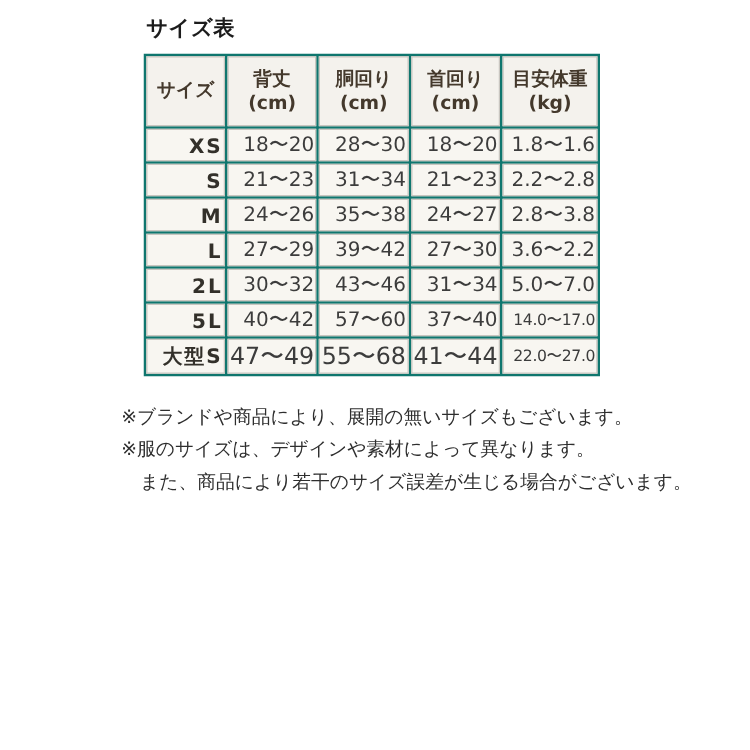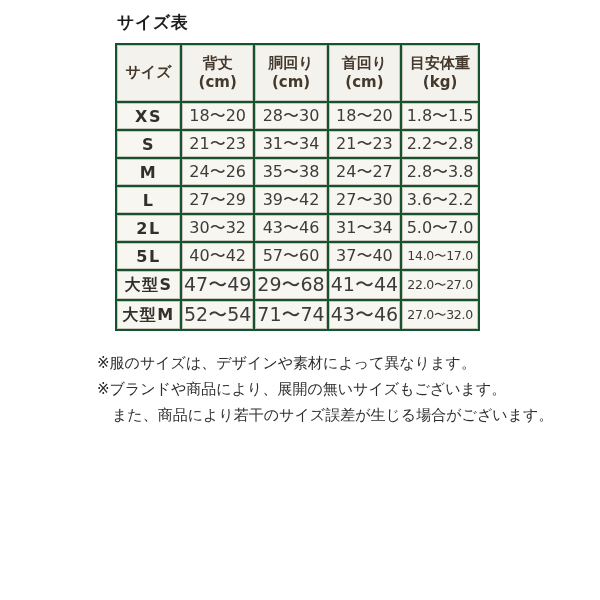--- a/index.html
+++ b/index.html
@@ -22,21 +22,21 @@
     font-size: 17px;
     font-weight: 700;
     color: #1c1c1c;
     margin: 0 0 9px 2px;
     letter-spacing: 0.5px;
   }
   table.size-chart {
     border-collapse: separate;
     border-spacing: 2px;
     table-layout: fixed;
-    background: #14532d;
+    background: #0f766e;
   }
   table.size-chart th,
   table.size-chart td {
     box-sizing: border-box;
     border: 1px solid #c9c6c0;
     background: #f8f6f1;
     text-align: center;
     vertical-align: middle;
     padding: 0 1px;
     overflow: hidden;
@@ -48,20 +48,21 @@
     font-size: 15px;
     font-weight: 700;
     color: #44392c;
     line-height: 1.3;
   }
   table.size-chart thead th .unit { display: block; }
   table.size-chart tbody td {
     height: 26px;
     font-size: 16px;
     color: #3c3c3c;
+    text-align: right;
   }
   table.size-chart tbody td.size {
     font-weight: 700;
     font-size: 16px;
     color: #33302a;
     letter-spacing: 1.5px;
   }
   
   table.size-chart tbody tr:nth-child(n+7) td:not(.size):not(.small) {
     font-size: 19px;
@@ -116,21 +117,21 @@
           <span class="unit">(kg)</span>
         </th>
       </tr>
     </thead>
     <tbody>
         <tr>
           <td class="size">XS</td>
           <td>18〜20</td>
           <td>28〜30</td>
           <td>18〜20</td>
-          <td>1.8〜1.5</td>
+          <td>1.8〜1.6</td>
         </tr>
         <tr>
           <td class="size">S</td>
           <td>21〜23</td>
           <td>31〜34</td>
           <td>21〜23</td>
           <td>2.2〜2.8</td>
         </tr>
         <tr>
           <td class="size">M</td>
@@ -156,33 +157,26 @@
         <tr>
           <td class="size">5L</td>
           <td>40〜42</td>
           <td>57〜60</td>
           <td>37〜40</td>
           <td class="small">14.0〜17.0</td>
         </tr>
         <tr>
           <td class="size">大型S</td>
           <td>47〜49</td>
-          <td>29〜68</td>
+          <td>55〜68</td>
           <td>41〜44</td>
           <td class="small">22.0〜27.0</td>
-        </tr>
-        <tr>
-          <td class="size">大型M</td>
-          <td>52〜54</td>
-          <td>71〜74</td>
-          <td>43〜46</td>
-          <td class="small">27.0〜32.0</td>
         </tr>
       </tbody>
   </table>
 
   <div class="notes">
+      <div class="note">※ブランドや商品により、展開の無いサイズもございます。</div>
       <div class="note">※服のサイズは、デザインや素材によって異なります。</div>
-      <div class="note">※ブランドや商品により、展開の無いサイズもございます。</div>
       <div class="note indent">また、商品により若干のサイズ誤差が生じる場合がございます。</div>
     </div>
 
 </div>
 
 </body></html>

